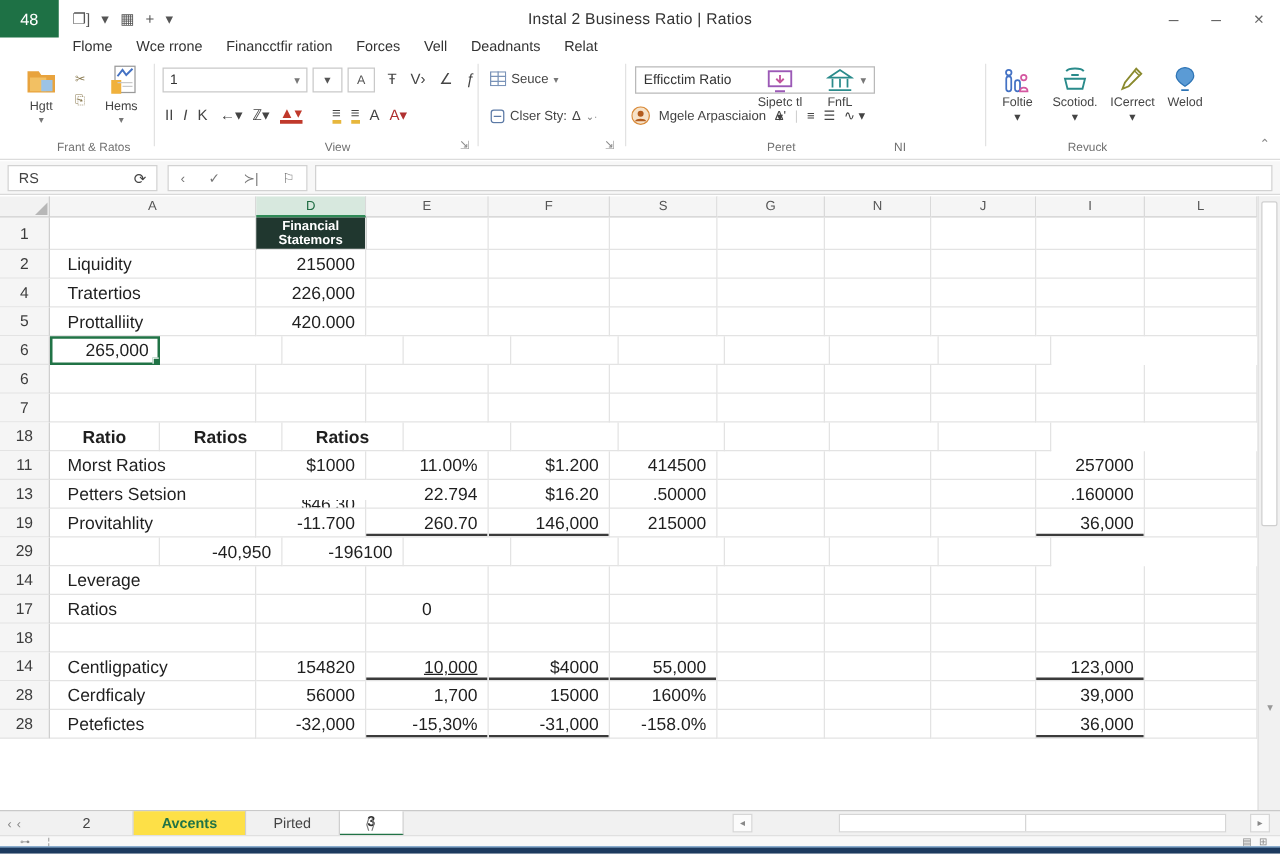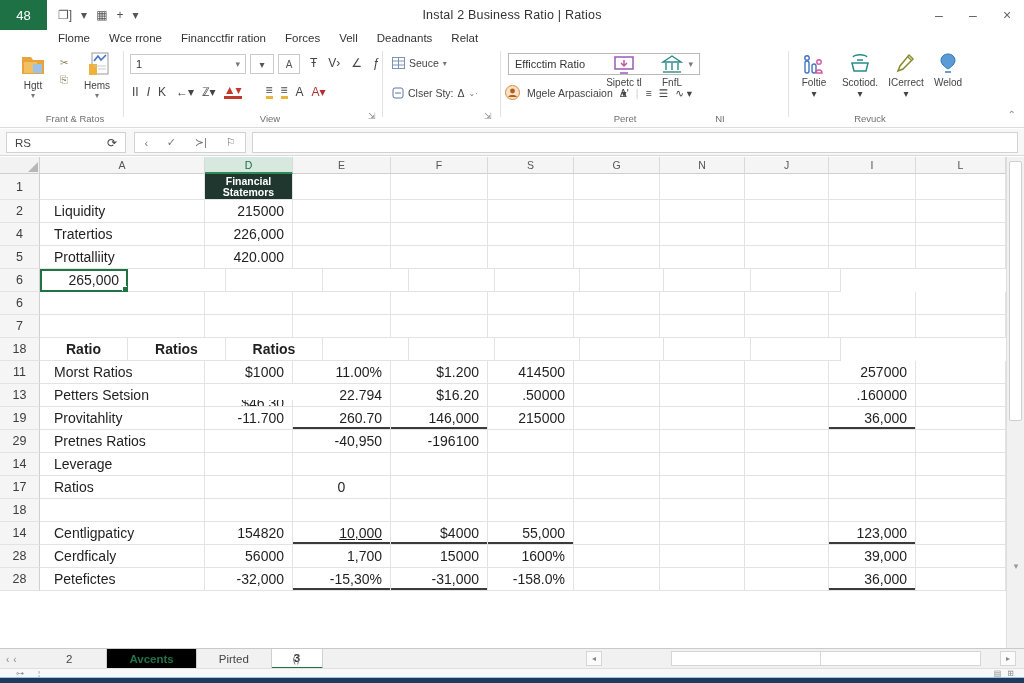--- a/index.html
+++ b/index.html
@@ -87,21 +87,21 @@
   .vscroll { position:absolute; right:0; top:157px; width:18px; height:491px; background:#f1f1f1; border-left:1px solid #dedede; }
   .vthumb { position:absolute; left:2px; top:4px; width:13px; height:260px; background:#fff; border:1px solid #cfcfcf; border-radius:2px; }
   .varrow { position:absolute; left:0; width:18px; text-align:center; color:#999; font-size:9px; }
 
   
   .sheetbar { position:absolute; left:0; top:648px; width:1024px; height:20px; background:#f1f1f1; border-top:1px solid #c9c9c9;
               font-size:11.5px; color:#444; }
   .snav { position:absolute; left:6px; top:0; height:20px; display:flex; gap:4px; align-items:center; color:#888; font-size:10px; }
   .stabs { position:absolute; left:32px; top:0; height:20px; display:flex; }
   .stab { height:20px; padding:0 22px; display:flex; align-items:center; border-right:1px solid #cfcfcf; background:#f1f1f1; }
-  .stab.accent { color:#217346; font-weight:bold; background:#000000; }
+  .stab.accent { color:#217346; font-weight:bold; background:#fde047; }
   .stab.active { background:#fff; border-bottom:2px solid #217346; color:#333; font-weight:bold; }
   .sopt { position:absolute; left:292px; top:0; height:20px; display:flex; align-items:center; color:#777; font-size:11px; }
   .hscroll { position:absolute; right:8px; top:2px; width:430px; height:15px; }
   .harrow { position:absolute; top:0; width:16px; height:15px; background:#fbfbfb; border:1px solid #d6d6d6;
             display:flex; align-items:center; justify-content:center; font-size:8px; color:#888; }
   .htrack { position:absolute; left:85px; top:0; width:310px; height:15px; background:#fff; border:1px solid #d6d6d6; }
   .htrack i { position:absolute; left:48%; top:0; width:1px; height:100%; background:#d6d6d6; }
 
   
   .statusbar { position:absolute; left:0; top:668px; width:1024px; height:9px; background:#f8f8f8; border-top:1px solid #e0e0e0;
@@ -493,21 +493,20 @@
       <div class="cell uline" style="width: 97px;">146,000</div>
       <div class="cell" style="width: 86px;">215000</div>
       <div class="cell" style="width: 86px;"></div>
       <div class="cell" style="width: 85px;"></div>
       <div class="cell" style="width: 84px;"></div>
       <div class="cell uline" style="width: 87px;">36,000</div>
       <div class="cell" style="width: 90px;"></div>
     </div>
     <div class="row">
       <div class="rhead">29</div>
-      <div class="cell lbl" style="width: 165px;">Pretnes Ratios</div>
       <div class="cell" style="width: 88px;"></div>
       <div class="cell" style="width: 98px;">-40,950</div>
       <div class="cell" style="width: 97px;">-196100</div>
       <div class="cell" style="width: 86px;"></div>
       <div class="cell" style="width: 86px;"></div>
       <div class="cell" style="width: 85px;"></div>
       <div class="cell" style="width: 84px;"></div>
       <div class="cell" style="width: 87px;"></div>
       <div class="cell" style="width: 90px;"></div>
     </div>

